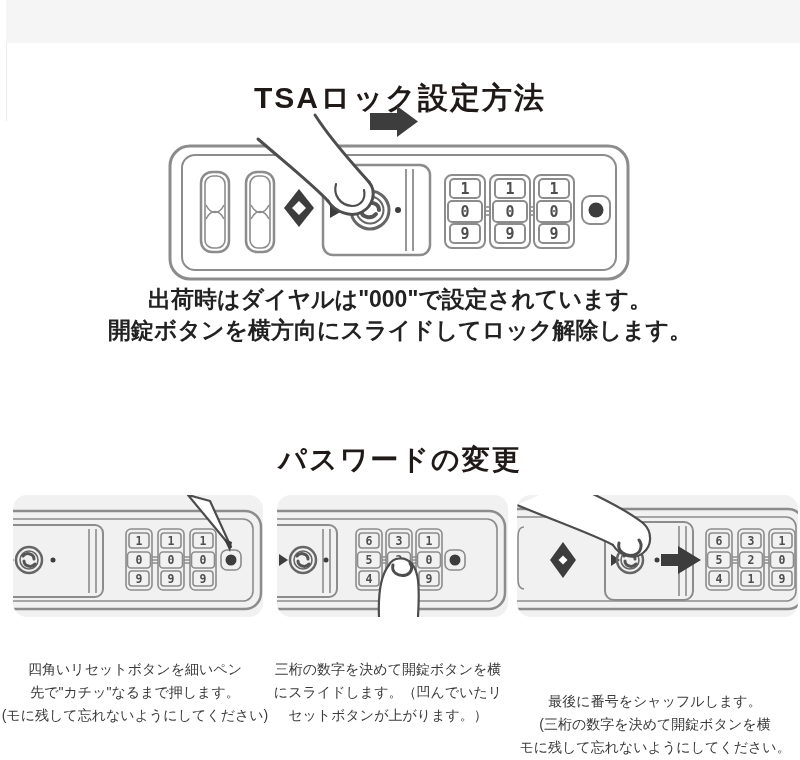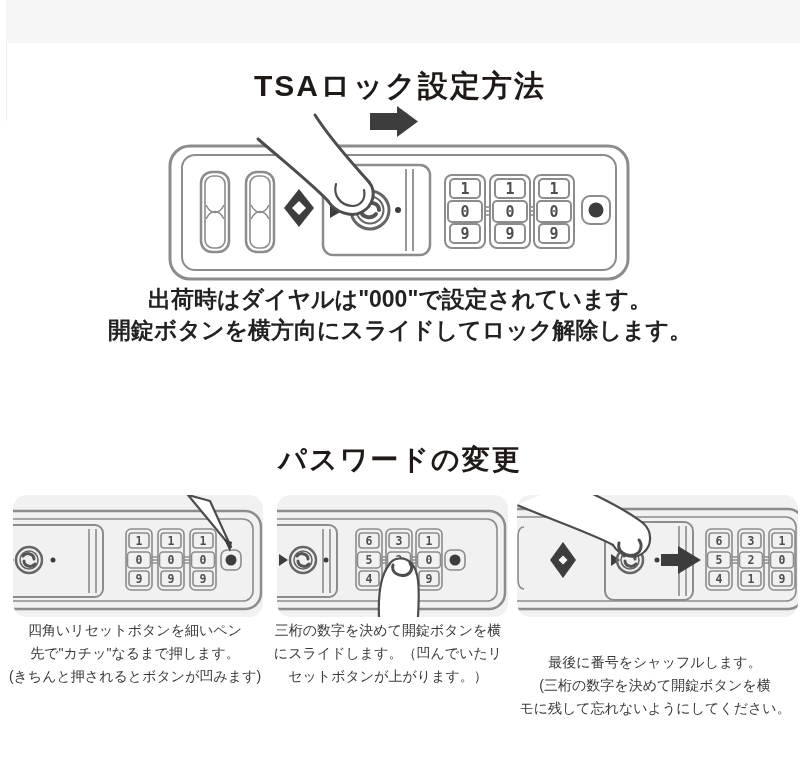--- a/index.html
+++ b/index.html
@@ -1,31 +1,31 @@
 <!DOCTYPE html>
 <html><head>
 <meta charset="utf-8">
 <style>
   html,body{margin:0;padding:0;background:#fff;}
   .page{position:relative;width:800px;height:760px;background:#ffffff;overflow:hidden;
         font-family:"Liberation Sans",sans-serif;color:#242424;}
   .band{position:absolute;left:6px;top:0;width:794px;height:43px;background:#f5f5f6;}
   .edge-line{position:absolute;left:6px;top:43px;width:1px;height:78px;background:#ececec;}
   .sec-title{position:absolute;left:0;width:100%;text-align:center;font-weight:800;color:#1f1a17;}
-  .title1{top:46px;font-size:30px;letter-spacing:2px;}
+  .title1{top:58px;font-size:30px;letter-spacing:2px;}
   .title2{top:418px;font-size:28px;letter-spacing:2px;}
   .main-diagram{position:absolute;left:165px;top:100px;}
   .body-txt{position:absolute;left:0;top:284px;width:100%;text-align:center;
             font-size:23px;line-height:31px;font-weight:600;color:#222;}
   .tile{position:absolute;top:495px;height:122px;background:#f1f1f2;border-radius:14px;overflow:hidden;}
   .tile svg{display:block;}
   .tile1{left:13px;width:250px;}
   .tile2{left:277px;width:231px;}
   .tile3{left:517px;width:281px;}
-  .cap{position:absolute;top:619px;text-align:center;font-size:14px;line-height:23px;
+  .cap{position:absolute;top:658px;text-align:center;font-size:14px;line-height:23px;
        font-weight:500;color:#3a3a3a;}
   .cap1{left:0;width:270px;}
   .cap2{left:262px;width:252px;}
   .cap3{left:510px;width:290px;margin-top:32px;}
   
   .ln{fill:none;stroke:#8c8c8c;stroke-width:2;}
   .sw16{stroke-width:1.6;} .sw18{stroke-width:1.8;} .sw25{stroke-width:2.5;} .sw3{stroke-width:3;}
   .kh{fill:none;stroke:#666;}
   .sw{fill:none;stroke:#555;stroke-linecap:round;}
   .dk{fill:#3d3d3d;stroke:none;}
@@ -345,21 +345,21 @@
         <path class="fs fs2" d="M50,-12 C72,-4 108,14 126,28"></path>
         <path class="fs fs2" d="M96,50 C102,60 116,66 126,58 C135,51 136,37 126,28"></path>
         <path class="fs" stroke-width="1.8" d="M102,48 C100,56 108,62 117,60 C124,58 126,50 122,45"></path>
       </g>
     </svg>
   </div>
 
   <div class="cap cap1">
     <div>四角いリセットボタンを細いペン</div>
     <div>先で"カチッ"なるまで押します。</div>
-    <div>(きちんと押されるとボタンが凹みます)</div>
+    <div>(モに残して忘れないようにしてください)</div>
   </div>
   <div class="cap cap2">
     <div>三桁の数字を決めて開錠ボタンを横</div>
     <div>にスライドします。（凹んでいたリ</div>
     <div>セットボタンが上がります。）</div>
   </div>
   <div class="cap cap3">
     <div>最後に番号をシャッフルします。</div>
     <div>(三桁の数字を決めて開錠ボタンを横</div>
     <div>モに残して忘れないようにしてください。</div>

